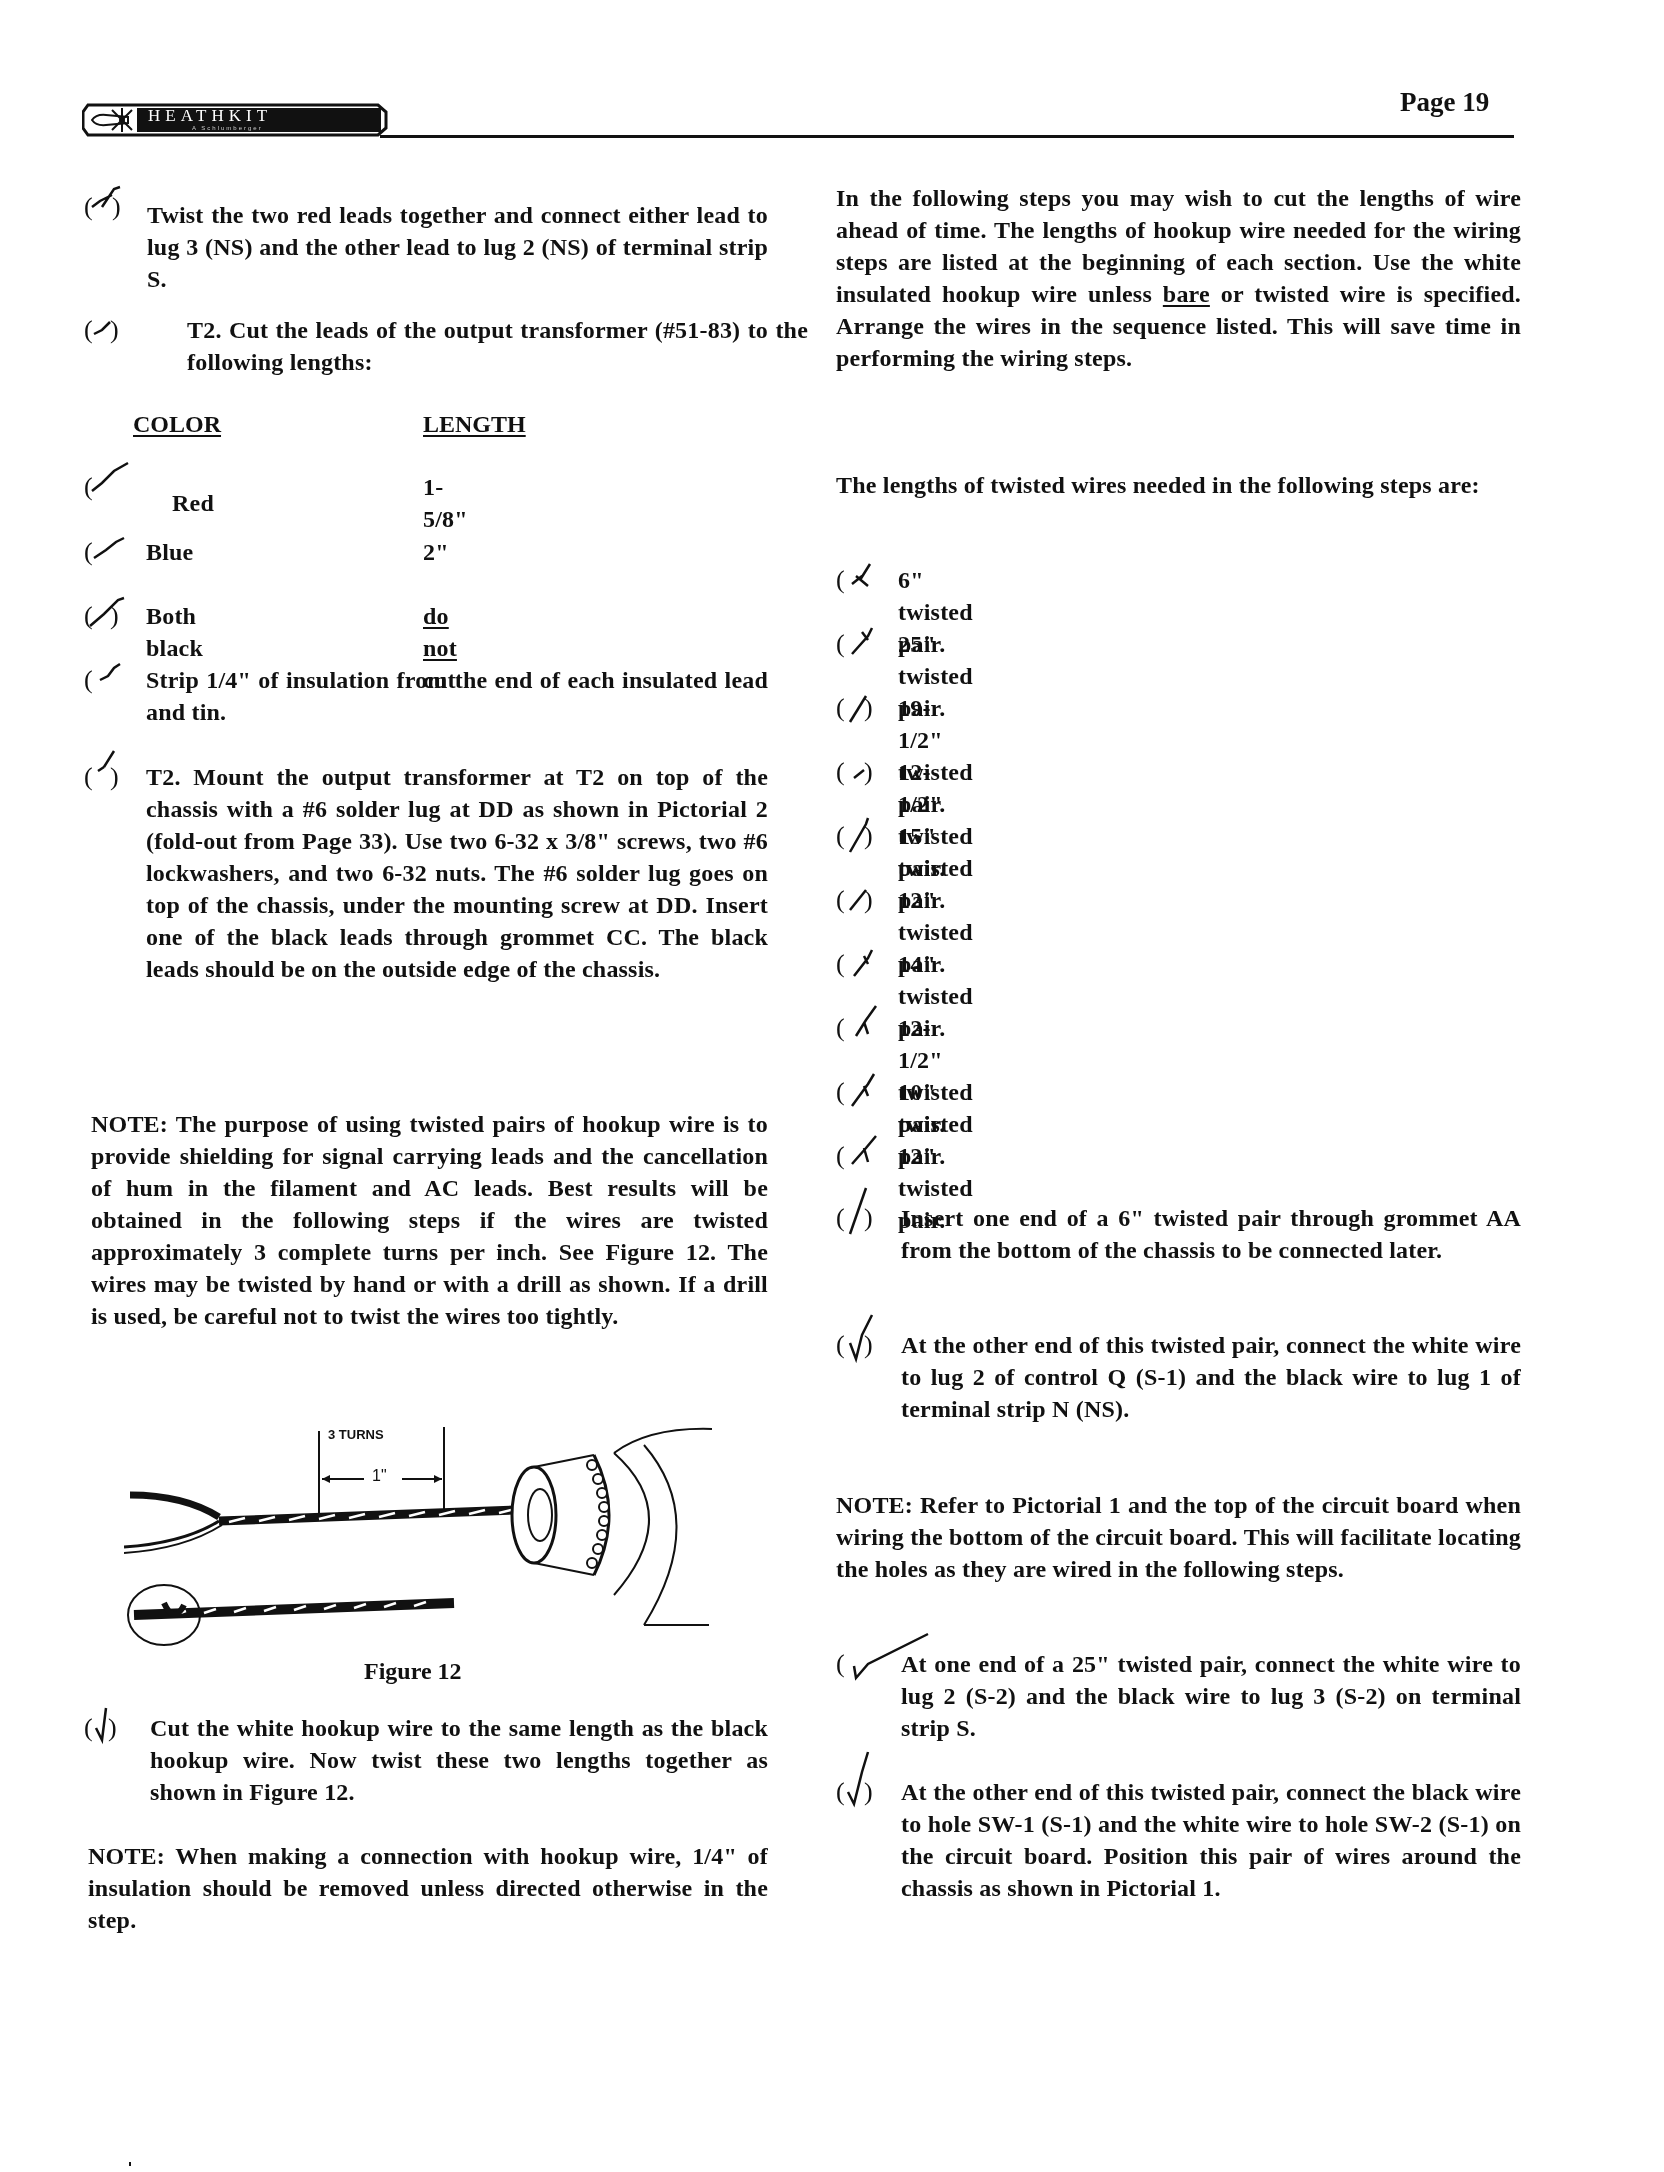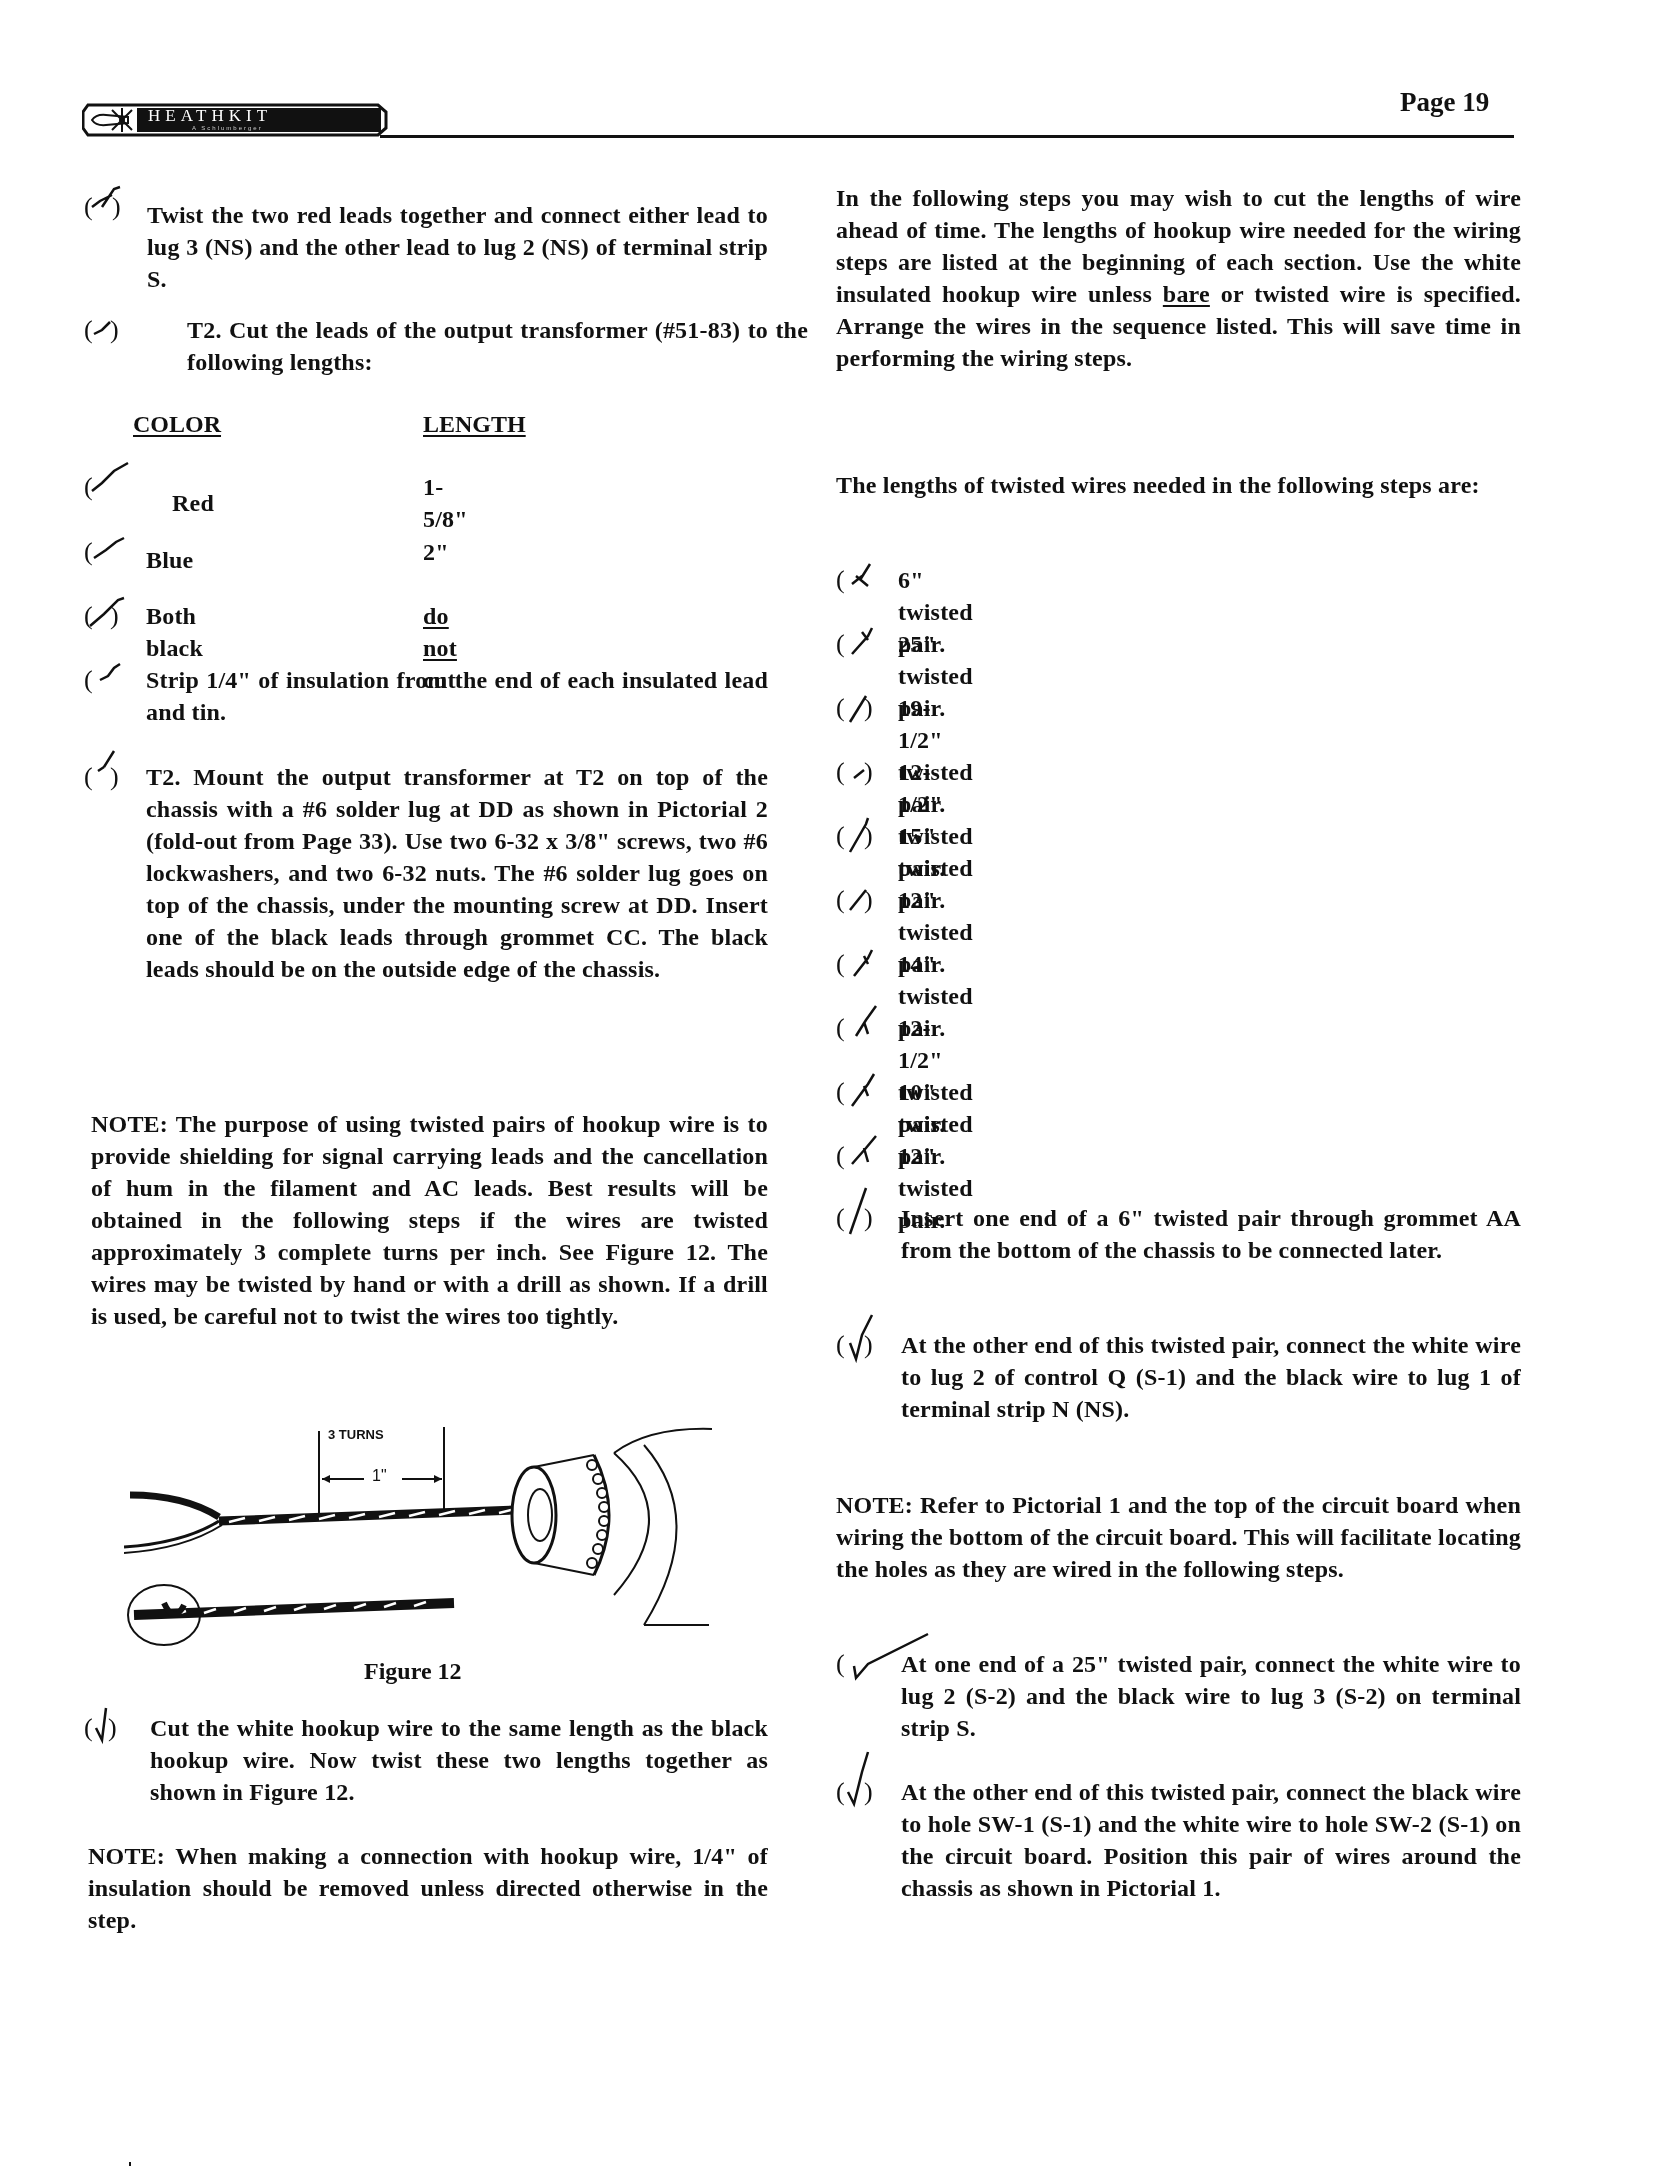--- a/index.html
+++ b/index.html
@@ -76,21 +76,21 @@
   <div class="txt" style="left:343px;top:0;">1-5/8"</div>
 </div>
 
 <div class="step" style="left:80px;top:536px;">
   <div class="ck">
     <span class="paren" style="left:4px;">(</span>
     <svg width="60" height="40">
         <path d="M14 36 L26 28 L36 20 L44 16" stroke="#111" stroke-width="2.5" fill="none"></path>
       </svg>
   </div>
-  <div class="txt" style="left:66px;top:0;margin-top:8px;">Blue</div>
+  <div class="txt" style="left:66px;top:0;">Blue</div>
   <div class="txt" style="left:343px;top:0;">2"</div>
 </div>
 
 <div class="step" style="left:80px;top:600px;">
   <div class="ck">
     <span class="paren" style="left:4px;">(</span>
     <svg width="60" height="40">
         <path d="M10 40 L24 28 L38 14 L44 12" stroke="#111" stroke-width="2.5" fill="none"></path>
       </svg>
     <span class="paren" style="left:30px;">)</span>

